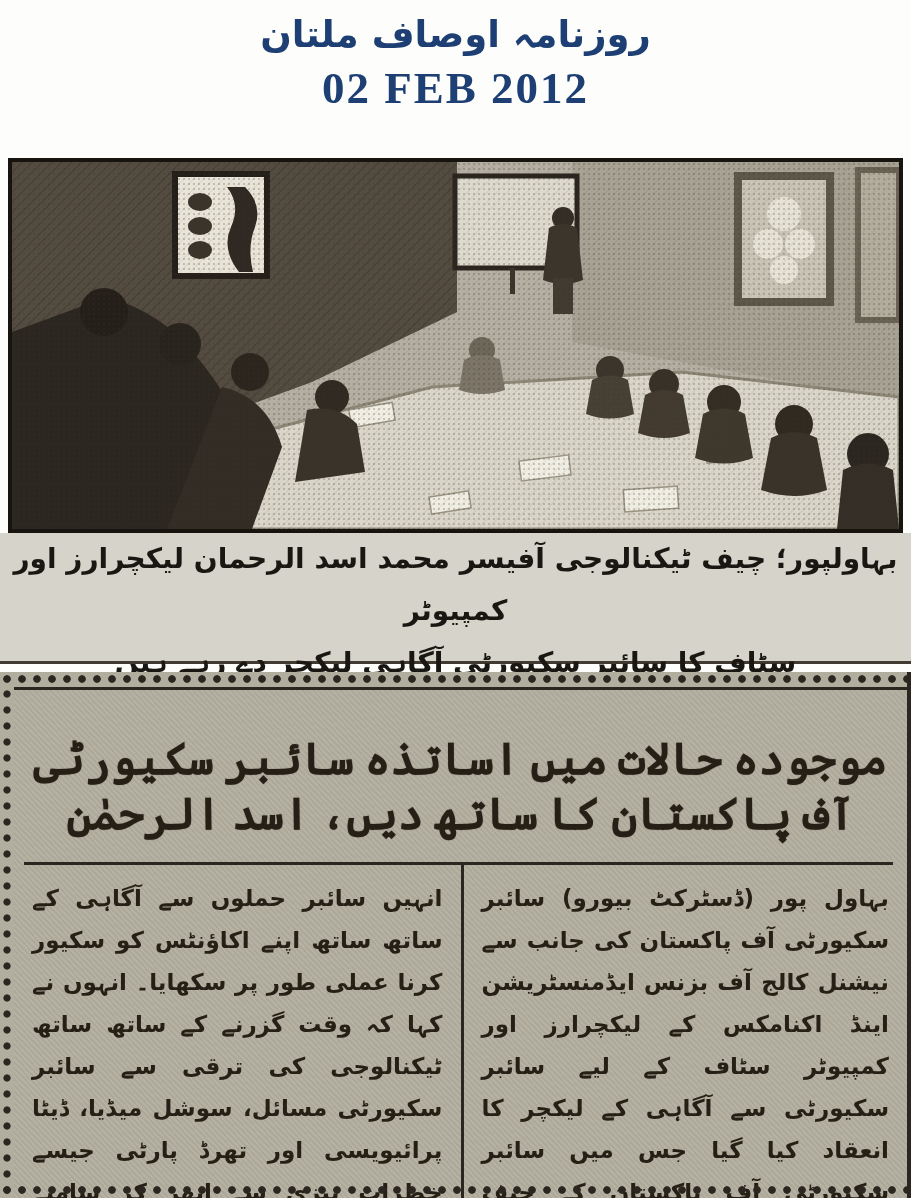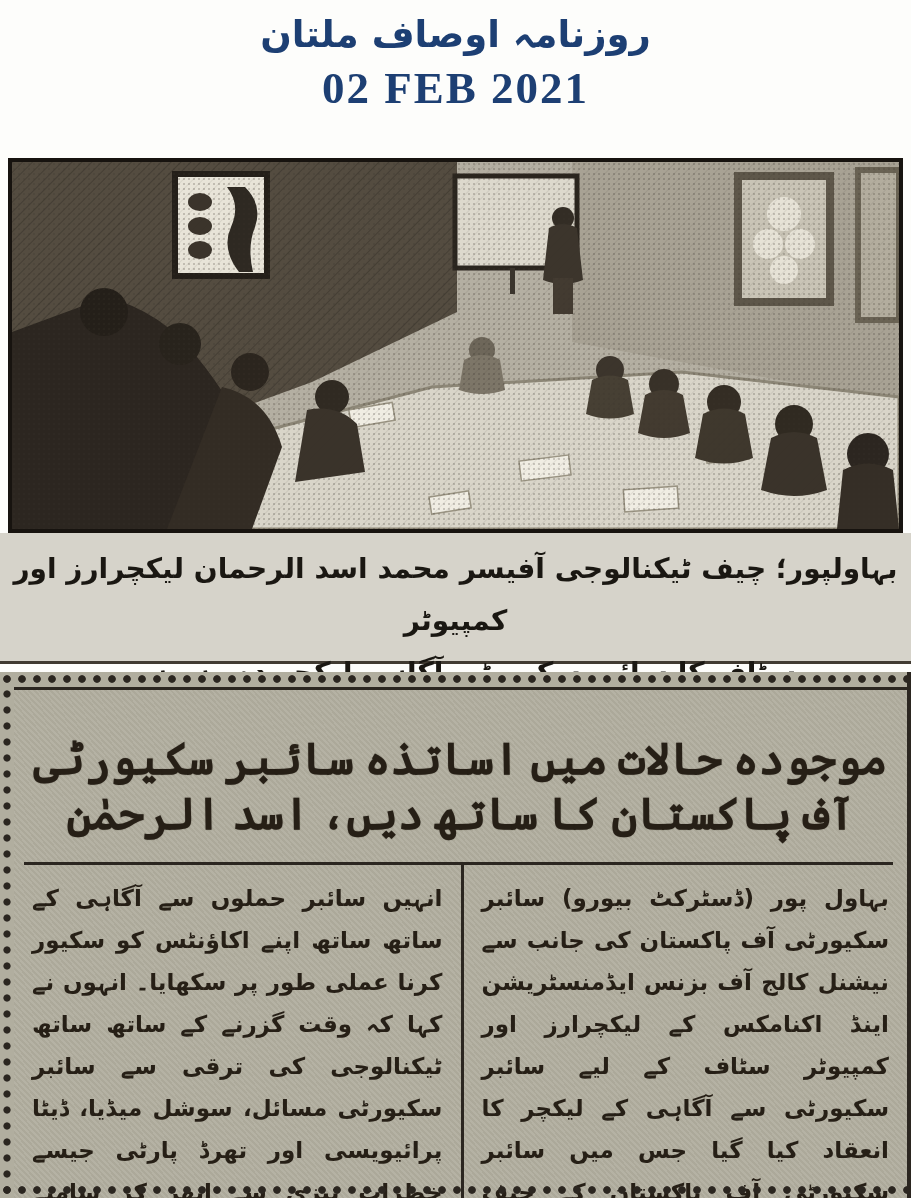--- a/index.html
+++ b/index.html
@@ -45,21 +45,20 @@
   
   .caption-strip {
     position: absolute;
     left: 0; top: 533px;
     width: 911px; height: 131px;
     background: #d6d3ca;
     border-bottom: 3px solid #403a31;
     direction: rtl;
     text-align: center;
     color: #1a1712;
-    padding-top: 10px;
   }
   .caption-line1 { font-size: 28px; font-weight: 700; line-height: 52px; }
   .caption-line2 { font-size: 28px; font-weight: 700; line-height: 52px; }
 
   
   .article {
     position: absolute;
     left: 0; top: 672px;
     width: 911px; height: 526px;
     background: #b1ae9f;
@@ -118,21 +117,21 @@
   }
   .col-first { border-left: 3px solid #2b2620; }
 </style>
 </head>
 <body>
 
 <div class="page">
 
   <div class="masthead">
     <div class="paper-title">روزنامہ اوصاف ملتان</div>
-    <div class="paper-date">02 FEB 2021</div>
+    <div class="paper-date">02 FEB 2012</div>
   </div>
 
   <div class="photo-frame">
     <svg viewBox="0 0 887 367" preserveAspectRatio="none">
       <defs>
         <pattern id="dots" width="5" height="5" patternUnits="userSpaceOnUse">
           <circle cx="2" cy="2" r="1" fill="#3a342b"></circle>
         </pattern>
         <pattern id="hatch" width="7" height="7" patternUnits="userSpaceOnUse" patternTransform="rotate(45)">
           <rect width="7" height="7" fill="none"></rect>

